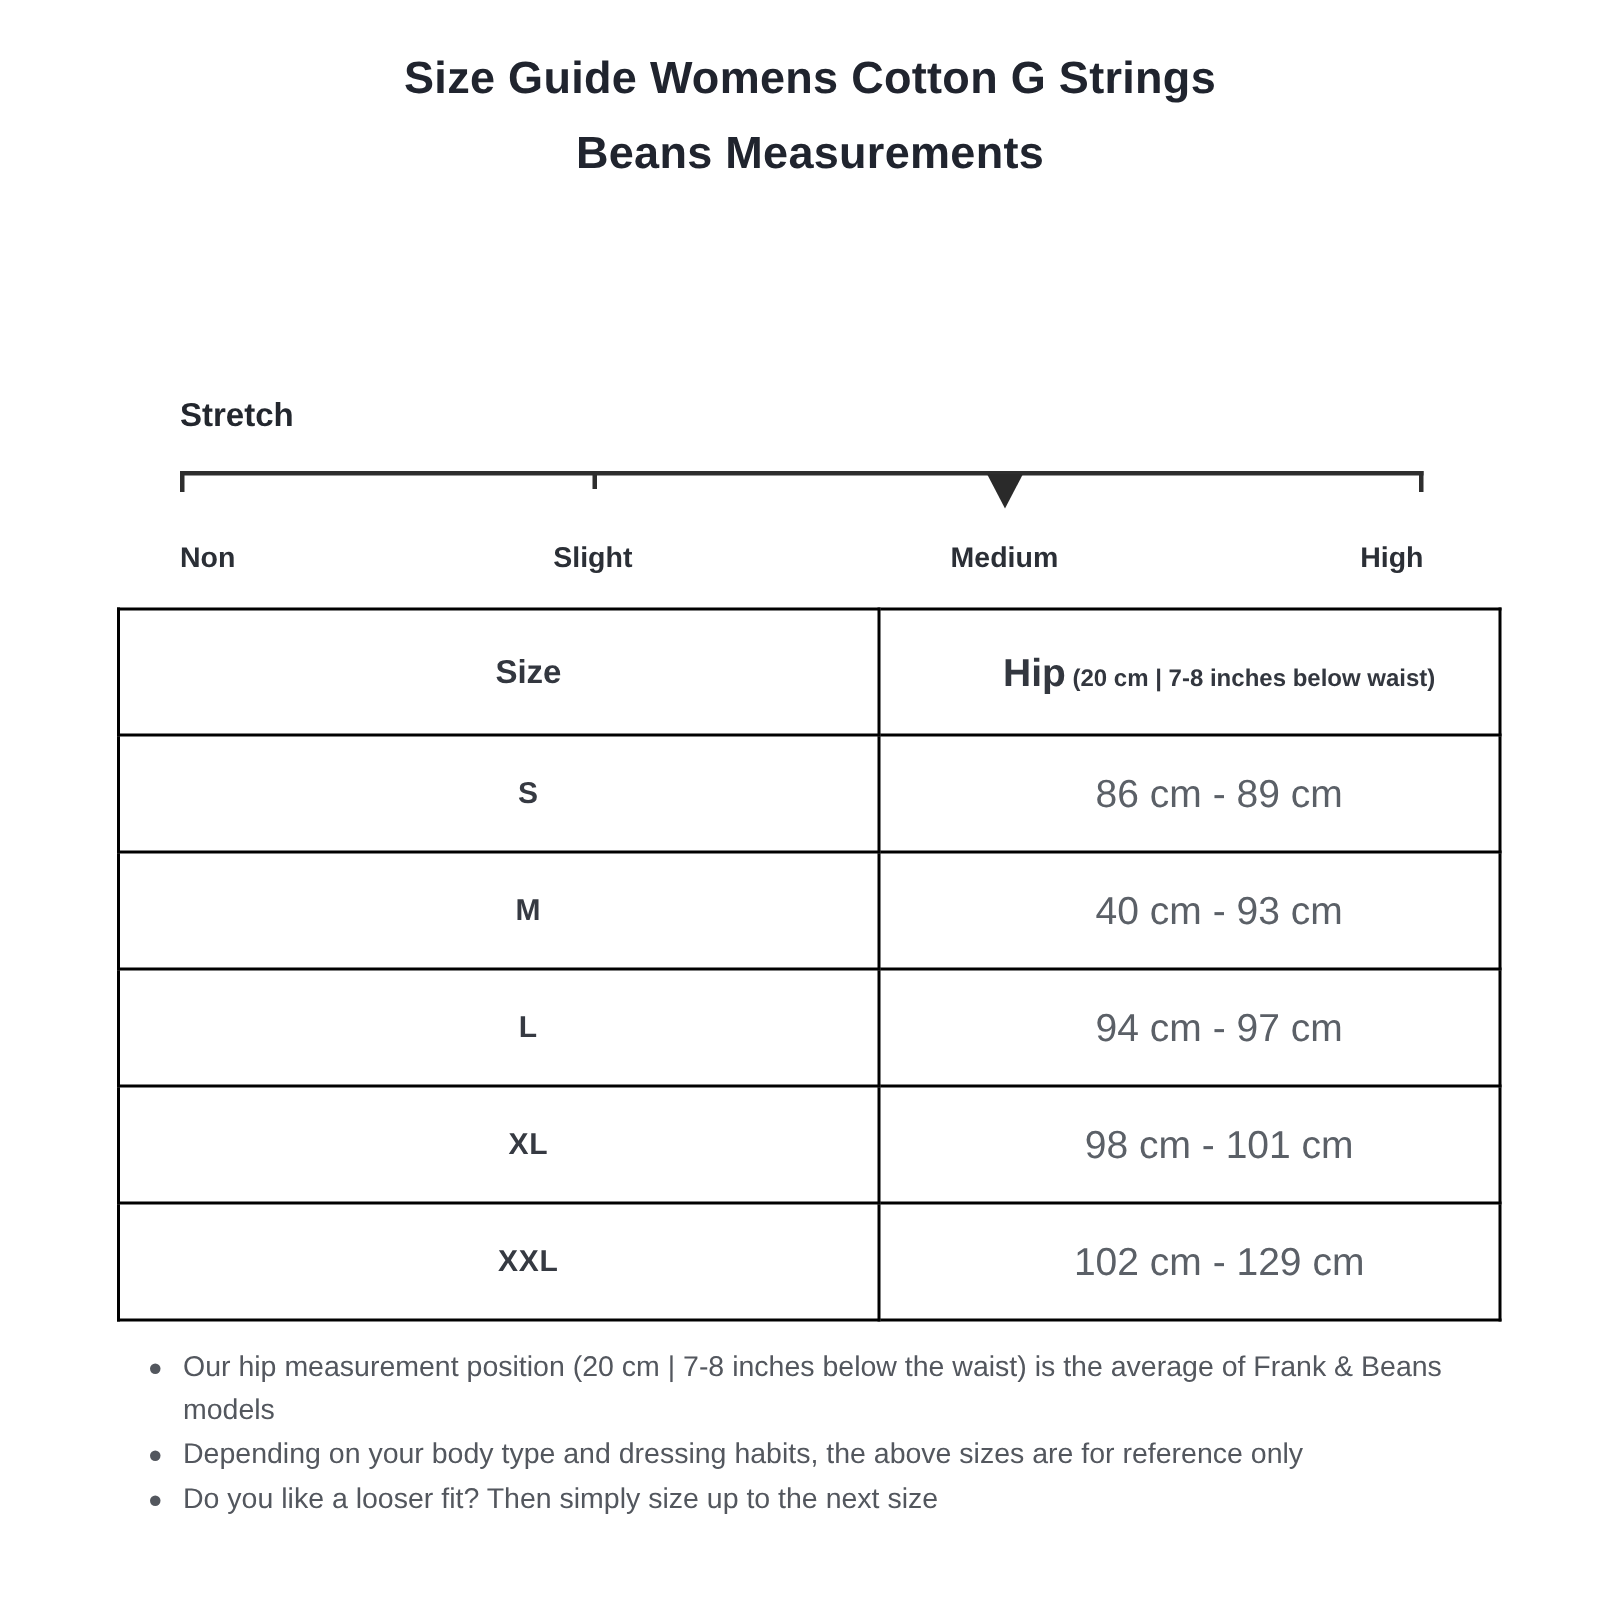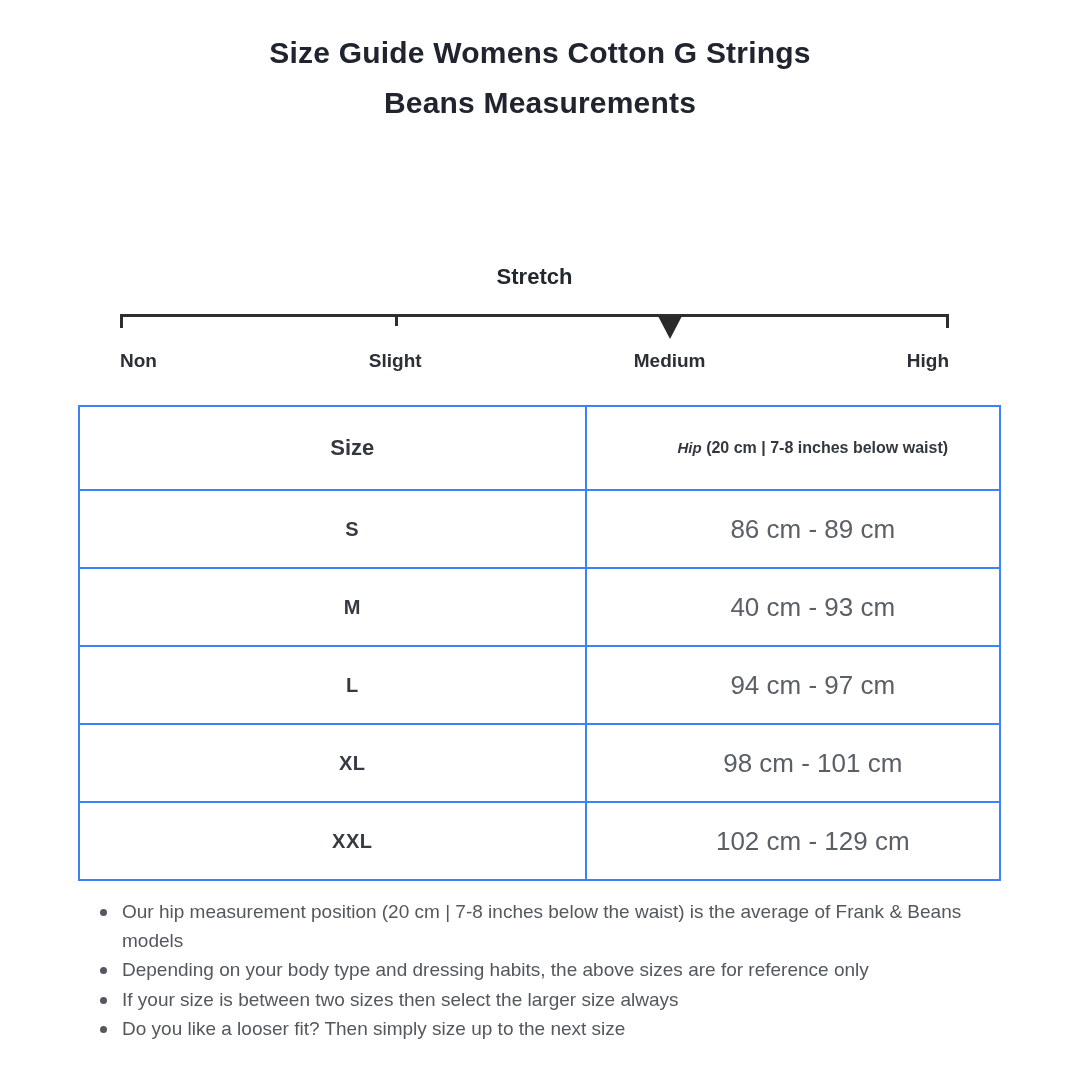--- a/index.html
+++ b/index.html
@@ -26,21 +26,20 @@
     line-height: 50px;
     letter-spacing: 0.2px;
   }
 
   
   .stretch-section {
     position: absolute;
     left: 120px;
     top: 264px;
     width: 829px;
-    text-align: center;
   }
   .stretch-label {
     font-size: 22px;
     font-weight: 700;
     color: #23272e;
     margin-bottom: 24px;
   }
   .scale {
     position: relative;
     height: 26px;
@@ -72,59 +71,58 @@
     border-right: 12px solid transparent;
     border-top: 23px solid #2a2a2a;
   }
   .scale-labels {
     position: relative;
     height: 26px;
     margin-top: 10px;
   }
   .scale-label {
     position: absolute;
-    top: 0;
+    top: 12px;
     font-size: 19px;
     font-weight: 600;
     color: #2b2f36;
     white-space: nowrap;
   }
   .lbl-non { left: 0; }
   .lbl-slight { left: 33.2%; transform: translateX(-50%); }
   .lbl-medium { left: 66.3%; transform: translateX(-50%); }
   .lbl-high { right: 0; }
 
   
   .size-table {
     position: absolute;
     left: 78px;
     top: 405px;
     width: 923px;
     border-collapse: collapse;
     table-layout: fixed;
   }
   .size-table th, .size-table td {
-    border: 2px solid #3b82f6;
+    border: 2px solid #000000;
     text-align: center;
     vertical-align: middle;
     padding-left: 40px;
   }
   .col-size { width: 55%; }
   .size-table thead th { height: 84px; }
   .size-table tbody td { height: 78px; }
   .th-size {
     font-size: 22px;
     font-weight: 700;
     color: #33373f;
   }
   .th-hip-main {
-    font-size: 15px;
+    font-size: 26px;
     font-weight: 700;
     color: #33373f;
-    font-style: italic;
   }
   .th-hip-sub {
     font-size: 16px;
     font-weight: 700;
     color: #33373f;
   }
   .cell-size {
     font-size: 20px;
     font-weight: 700;
     color: #363a42;
@@ -223,17 +221,16 @@
       <tr>
         <td class="cell-size">XXL</td>
         <td class="cell-hip">102 cm - 129 cm</td>
       </tr>
     </tbody>
   </table>
 
   <ul class="notes">
     <li class="note-item">Our hip measurement position (20 cm | 7-8 inches below the waist) is the average of Frank &amp; Beans models</li>
     <li class="note-item">Depending on your body type and dressing habits, the above sizes are for reference only</li>
-    <li class="note-item">If your size is between two sizes then select the larger size always</li>
     <li class="note-item">Do you like a looser fit? Then simply size up to the next size</li>
   </ul>
 
 </div>
 
 </body></html>

